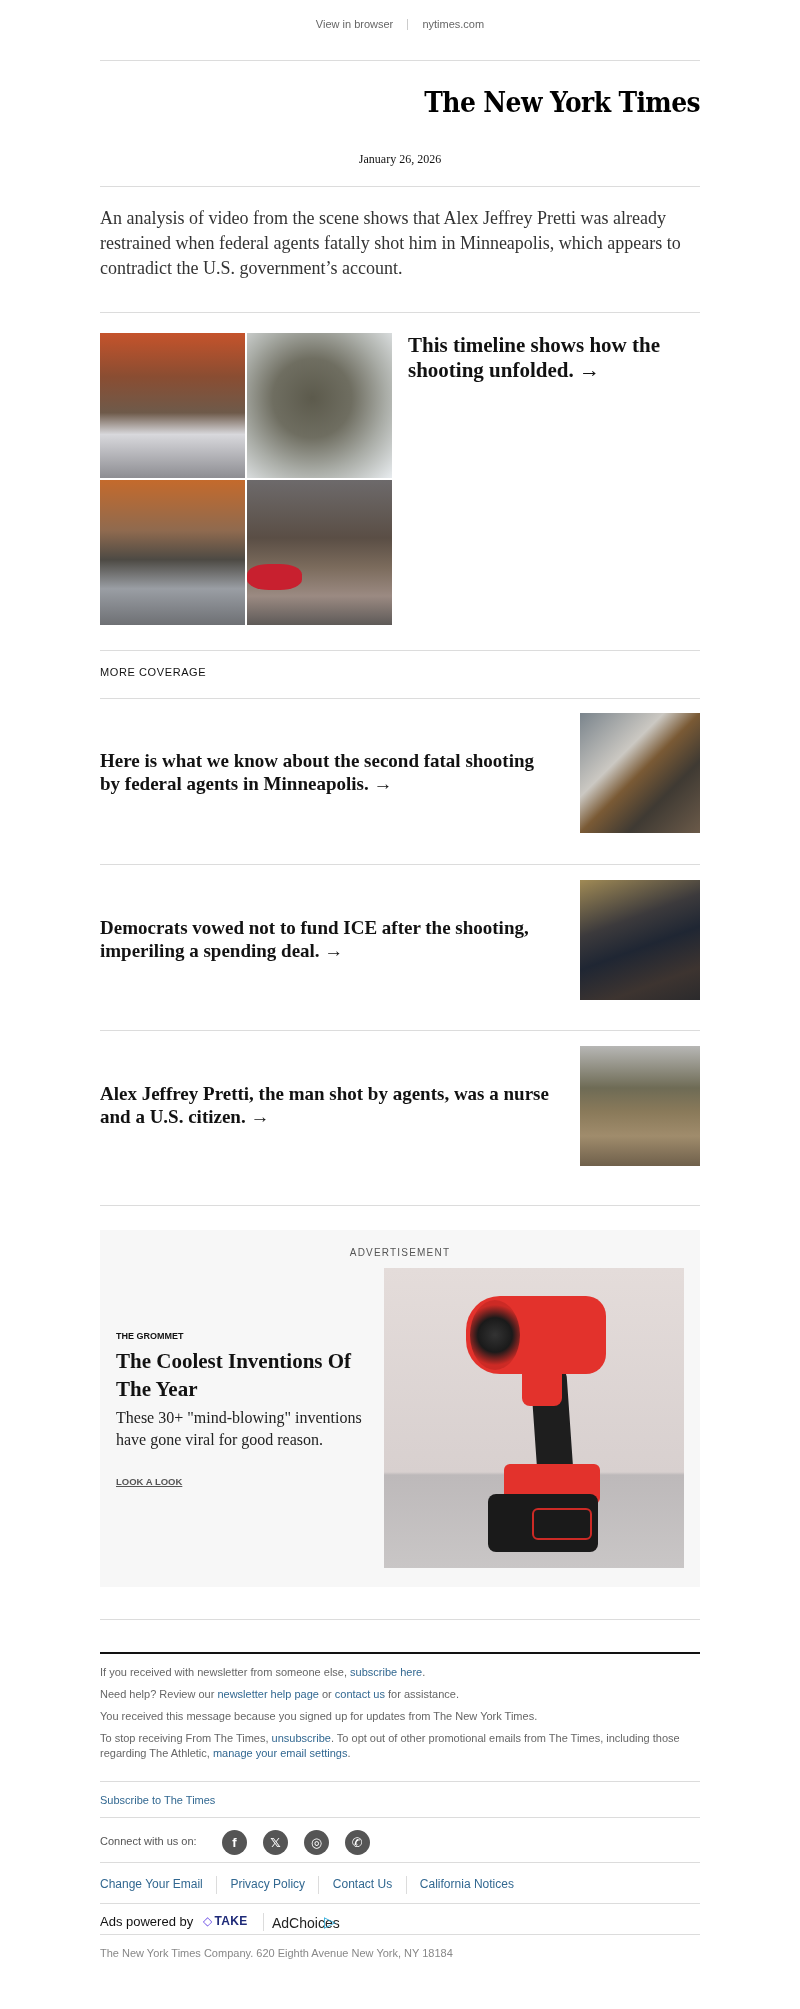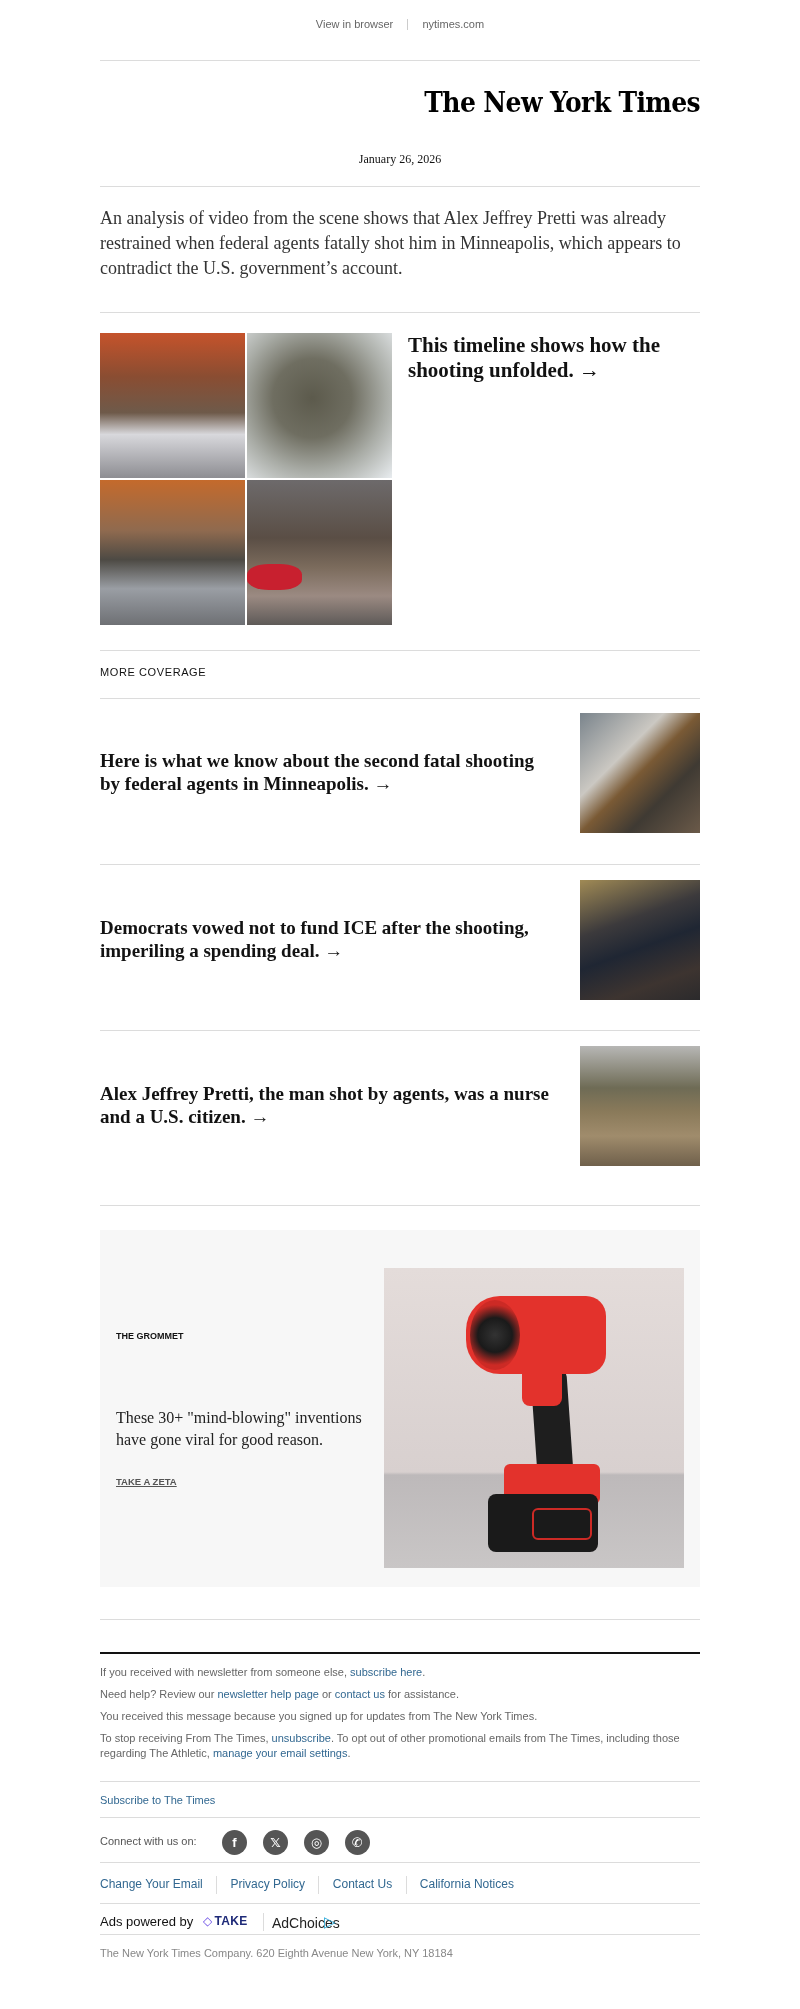--- a/index.html
+++ b/index.html
@@ -122,23 +122,25 @@
   </div>
   <div class="hr" style="top:1030px"></div>
 
   <div class="story" style="top:1046px">
     <div class="head serif">Alex Jeffrey Pretti, the man shot by agents, was a nurse and a U.S. citizen. →</div>
     <div class="thumb th3" title="Armed agents standing in street with long shadow in foreground"></div>
   </div>
   <div class="hr" style="top:1205px"></div>
 
   <div class="ad">
+    <div class="adlabel sans">ADVERTISEMENT</div>
     <div class="brand sans">THE GROMMET</div>
+    <div class="title serif">The Coolest Inventions Of The Year</div>
     <div class="desc serif">These 30+ "mind-blowing" inventions have gone viral for good reason.</div>
-    <div class="cta sans">TAKE A ZETA</div>
+    <div class="cta sans">LOOK A LOOK</div>
     <div class="prodimg" title="Red cordless handheld jet blower with black battery">
       <div class="prod-handle"></div>
       <div class="prod-neck"></div>
       <div class="prod-head"></div>
       <div class="prod-fan"></div>
       <div class="prod-base-top"></div>
       <div class="prod-battery"></div>
     </div>
   </div>
   <div class="hr" style="top:1619px"></div>

